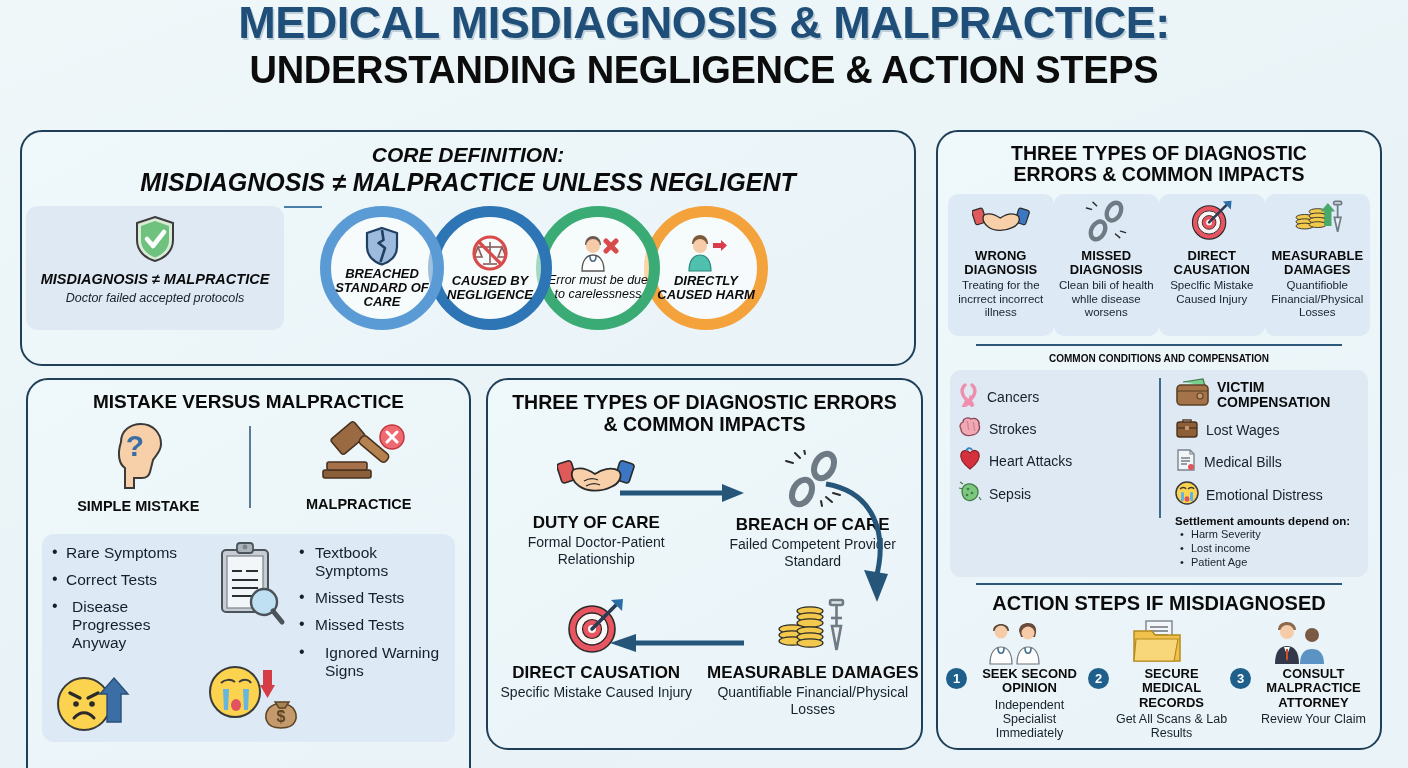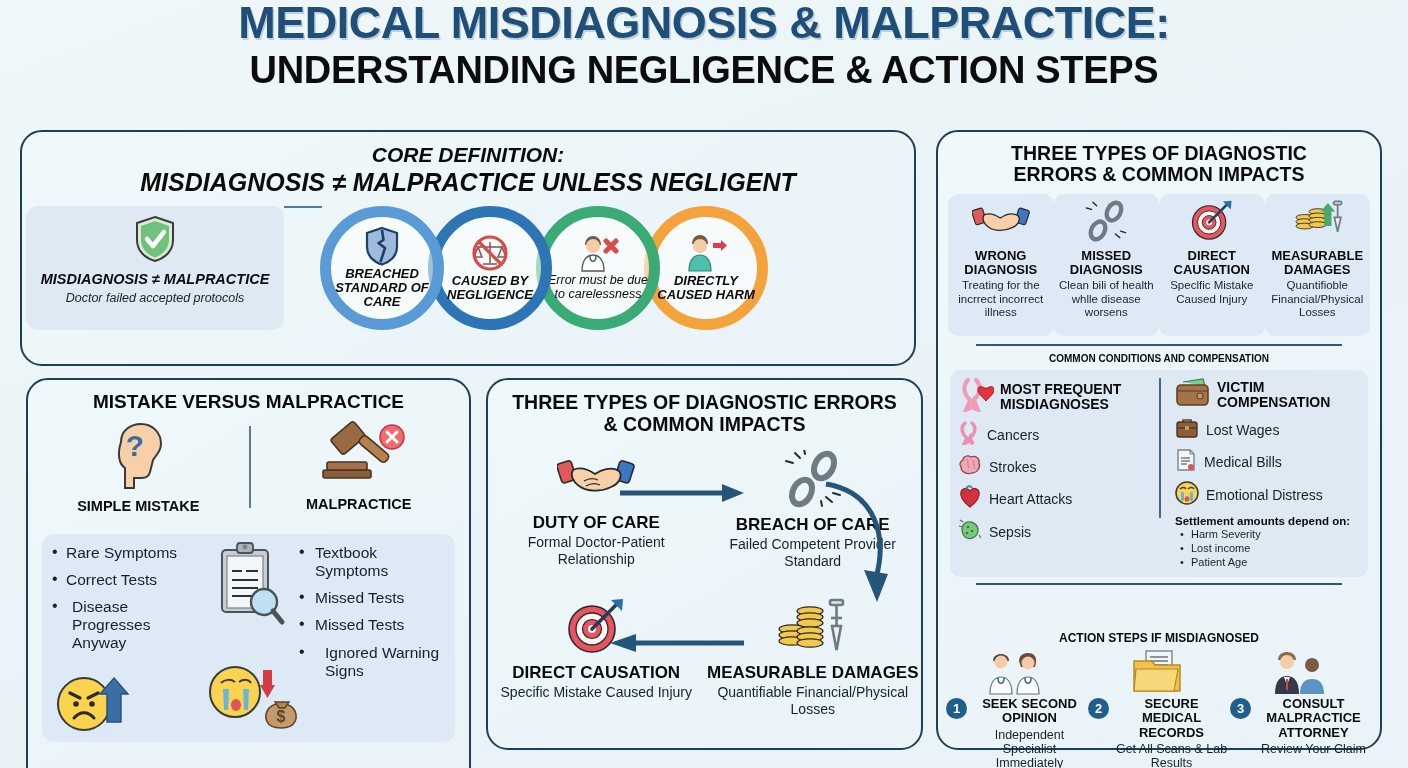--- a/index.html
+++ b/index.html
@@ -135,21 +135,21 @@
   .cond-col { width: 50%; }
   .cond-col.r { padding-left: 14px; }
   .cond-div { position: absolute; left: 50%; top: 8px; width: 2px; height: 140px; background: #3f6b8c;}
   .cond-head { display: flex; align-items: center; gap: 6px; }
   .cond-head .ch-t { font-size: 14px; font-weight: bold; line-height: 1.08; color: #0b0b0b; }
   .cond-item { display: flex; align-items: center; gap: 7px; margin-top: 5px; }
   .cond-item .ci-t { font-size: 14px; color: #14202a; }
   .settle-t { font-size: 11.5px; font-weight: bold; color: #0b0b0b; margin-top: 6px;}
   .settle-l li { font-size: 11px; color: #16222c; list-style: none; padding-left: 16px; position: relative; line-height: 1.28;}
   .settle-l li::before { content: "•"; position: absolute; left: 5px; }
-  .rt-h3 { font-size: 12px; padding-top: 23px; margin-top: 23px; }
+  .rt-h3 { font-size: 20px; padding-top: 7px; }
   .steps { display: flex; padding: 4px 8px 0 8px; }
   .step { flex: 1; display: flex; flex-direction: column; align-items: center; position: relative;}
   .step-ico { height: 46px; display: flex; align-items: flex-end; }
   .step-row { display: flex; align-items: flex-start; gap: 4px; margin-top: 2px; }
   .step-num {
     width: 21px; height: 21px; border-radius: 50%; background: #1f5f8b;
     color: #fff; font-size: 13px; font-weight: bold;
     display: flex; align-items: center; justify-content: center; flex: 0 0 21px;
     margin-top: 1px;
   }
@@ -548,30 +548,20 @@
     </div>
 
     <div class="divider"></div>
 
     <div class="sec-title rt-h2">COMMON CONDITIONS AND COMPENSATION</div>
 
     <div class="cond-box">
       <div class="cond-div"></div>
 
       <div class="cond-col">
-        <div class="cond-head">
-          <span>
-            <svg width="36" height="34" viewBox="0 0 36 34">
-              <path d="M10 2 C4 8 6 16 12 22 L8 32 L14 29 L17 20" fill="none" stroke="#ef9bb5" stroke-width="4" stroke-linecap="round"></path>
-              <path d="M18 2 C24 8 22 16 16 22 L20 32 L14 29" fill="none" stroke="#ef9bb5" stroke-width="4" stroke-linecap="round"></path>
-              <path d="M26 10 C23 7 19 9 20 13 C21 17 26 20 28 23 C30 20 35 17 36 13 C37 9 33 7 30 10 Z" fill="#e0333f" stroke="#a8202a" stroke-width="1"></path>
-            </svg>
-          </span>
-          <div class="ch-t">MOST FREQUENT MISDIAGNOSES</div>
-        </div>
 
         <div class="cond-item">
           <span>
             <svg width="22" height="24" viewBox="0 0 22 24">
               <path d="M7 2 C2 6 4 13 9 17 L6 23 L11 20 L13 14" fill="none" stroke="#ef8fae" stroke-width="3.4" stroke-linecap="round"></path>
               <path d="M14 2 C19 6 17 13 12 17 L15 23 L11 20" fill="none" stroke="#ef8fae" stroke-width="3.4" stroke-linecap="round"></path>
             </svg>
           </span>
           <div class="ci-t">Cancers</div>
         </div>

